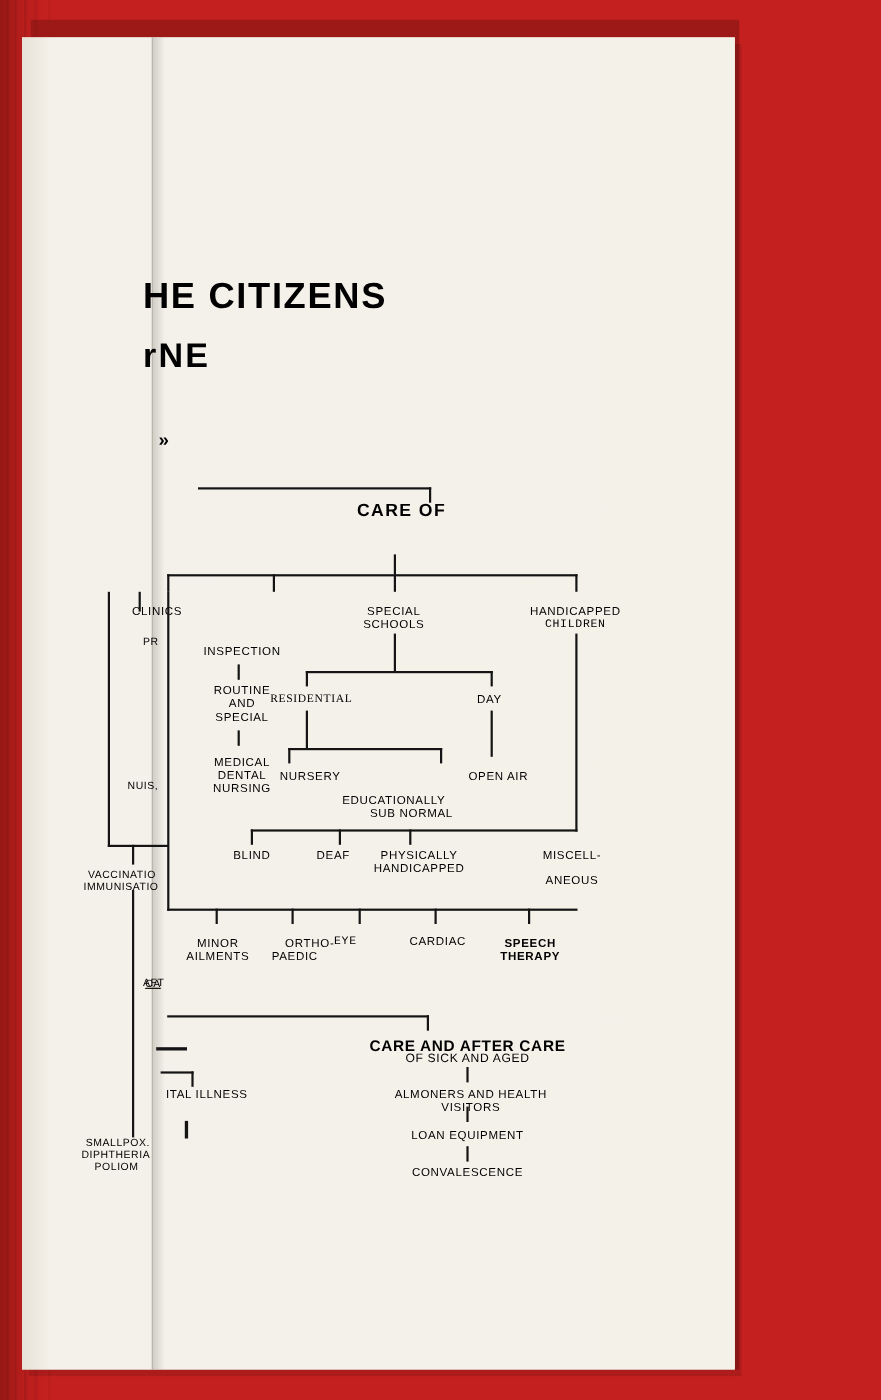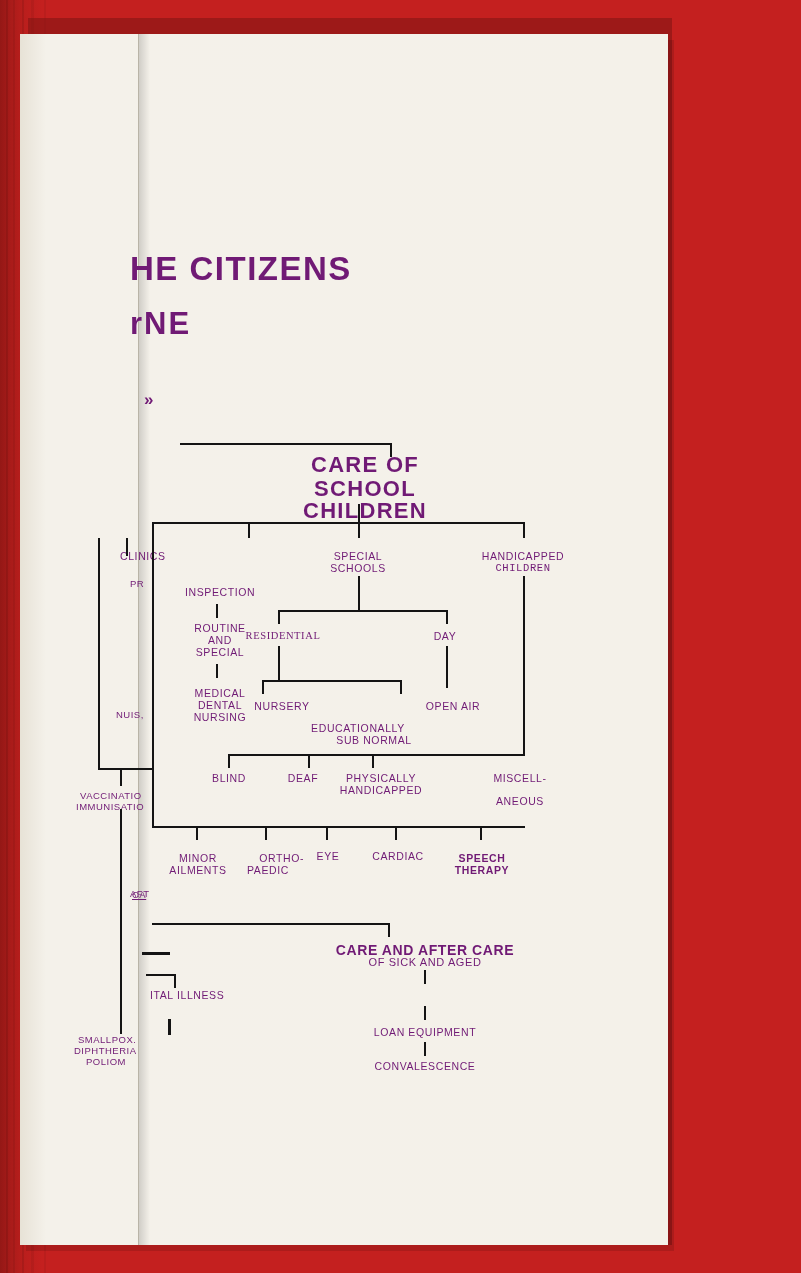--- a/index.html
+++ b/index.html
@@ -30,28 +30,28 @@
     position:absolute;left:0;top:0;width:648px;height:1211px;
     background:
       linear-gradient(90deg,#e7e2d6 0px,#f4f1ea 26px,#f4f1e9 100%);
   }
   
   .gutter{position:absolute;left:118px;top:0;width:12px;height:1211px;
      background:linear-gradient(90deg, rgba(0,0,0,.16), rgba(0,0,0,0));}
   .gutter-line{position:absolute;left:118px;top:0;width:1px;height:1211px;background:#b9b4a7;}
 
   
-  .sheet{position:absolute;left:0;top:0;width:648px;height:1211px;color:#701a75;}
+  .sheet{position:absolute;left:0;top:0;width:648px;height:1211px;color:#000000;}
 
   .title1{position:absolute;left:110px;top:216px;font-size:33px;font-weight:bold;letter-spacing:1.5px;}
   .title2{position:absolute;left:110px;top:272px;font-size:31px;font-weight:bold;letter-spacing:2px;}
   .bullet{position:absolute;left:124px;top:356px;font-size:17px;font-weight:bold;}
 
   .hdr{position:absolute;font-weight:bold;text-align:center;}
-  .care-of{left:230px;top:420px;width:230px;font-size:22px;letter-spacing:1.3px;line-height:22px;}
+  .care-of{left:230px;top:420px;width:230px;font-size:16px;letter-spacing:1.3px;line-height:22px;}
 
   .lbl{position:absolute;font-size:10.5px;letter-spacing:.6px;text-align:center;line-height:12px;}
   .lbl.b{font-weight:bold;}
   .ln{position:absolute;background:#141414;}
   .h{height:2px;}
   .v{width:2px;}
 
   
   .clip{position:absolute;font-size:9.5px;letter-spacing:.5px;line-height:11px;text-align:center;}
 </style>
@@ -73,21 +73,20 @@
 
   <div class="sheet">
 
     <div class="title1">HE CITIZENS</div>
     <div class="title2">rNE</div>
     <div class="bullet">»</div>
 
     <div class="ln h" style="left:160px;top:409px;width:212px;"></div>
     <div class="ln v" style="left:370px;top:409px;height:14px;"></div>
     <div class="hdr care-of">CARE OF</div>
-    <div class="hdr care-of" style="top:444px">SCHOOL CHILDREN</div>
 
     <div class="ln v" style="left:338px;top:470px;height:18px;"></div>
 
     <div class="ln h" style="left:132px;top:488px;width:373px;"></div>
     <div class="ln v" style="left:132px;top:488px;height:16px;"></div>
     <div class="ln v" style="left:228px;top:488px;height:16px;"></div>
     <div class="ln v" style="left:338px;top:488px;height:16px;"></div>
     <div class="ln v" style="left:503px;top:488px;height:16px;"></div>
 
     <div class="lbl" style="left:100px;top:516px;width:80px;text-align:left">CLINICS</div>
@@ -160,35 +159,36 @@
     <div class="ln v" style="left:176px;top:792px;height:14px;"></div>
     <div class="ln v" style="left:245px;top:792px;height:14px;"></div>
     <div class="ln v" style="left:306px;top:792px;height:14px;"></div>
     <div class="ln v" style="left:375px;top:792px;height:14px;"></div>
     <div class="ln v" style="left:460px;top:792px;height:14px;"></div>
 
     <div class="lbl" style="left:142px;top:818px;width:72px;">MINOR</div>
     <div class="lbl" style="left:142px;top:830px;width:72px;">AILMENTS</div>
     <div class="lbl" style="left:212px;top:818px;width:72px;text-align:right;">ORTHO-</div>
     <div class="lbl" style="left:212px;top:830px;width:72px;">PAEDIC</div>
-    <div class="lbl" style="left:282px;top:816px;width:52px;">EYE</div>
+    <div class="lbl" style="left:268px;top:816px;width:52px;font-family:Liberation Mono, monospace;">EYE</div>
     <div class="lbl" style="left:336px;top:816px;width:84px;">CARDIAC</div>
     <div class="lbl b" style="left:425px;top:818px;width:74px;">SPEECH</div>
     <div class="lbl b" style="left:425px;top:830px;width:74px;">THERAPY</div>
 
     <div class="ln h" style="left:132px;top:889px;width:238px;"></div>
     <div class="ln v" style="left:368px;top:889px;height:14px;"></div>
     <div class="lbl b" style="left:300px;top:910px;width:210px;font-size:14px;">CARE AND AFTER CARE</div>
     <div class="lbl" style="left:300px;top:922px;width:210px;font-size:11px;">OF SICK AND AGED</div>
     <div class="ln v" style="left:404px;top:936px;height:14px;"></div>
+    <div class="lbl" style="left:318px;top:955px;width:180px;font-size:10.5px;">ALMONERS AND HEALTH VISITORS</div>
     <div class="ln v" style="left:404px;top:972px;height:14px;"></div>
     <div class="lbl" style="left:330px;top:992px;width:150px;">LOAN EQUIPMENT</div>
     <div class="ln v" style="left:404px;top:1008px;height:14px;"></div>
     <div class="lbl" style="left:330px;top:1026px;width:150px;">CONVALESCENCE</div>
 
     <div class="ln h" style="left:122px;top:918px;width:28px;height:3px;"></div>
     <div class="ln h" style="left:126px;top:940px;width:30px;"></div>
     <div class="ln v" style="left:154px;top:940px;height:14px;"></div>
-    <div class="lbl" style="left:130px;top:955px;width:120px;text-align:left">ITAL ILLNESS</div>
+    <div class="lbl" style="left:108px;top:955px;width:120px;text-align:center">ITAL ILLNESS</div>
     <div class="ln v" style="left:148px;top:985px;height:16px;width:3px;"></div>
 
   </div>
 </div>
 
 </body></html>

